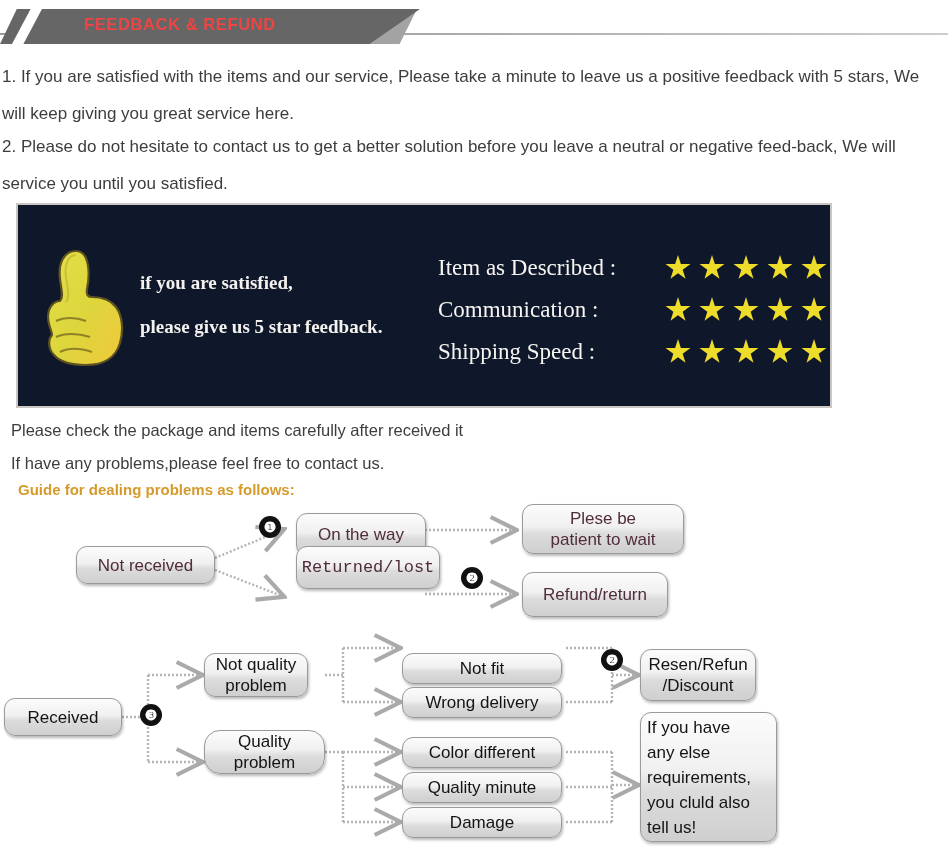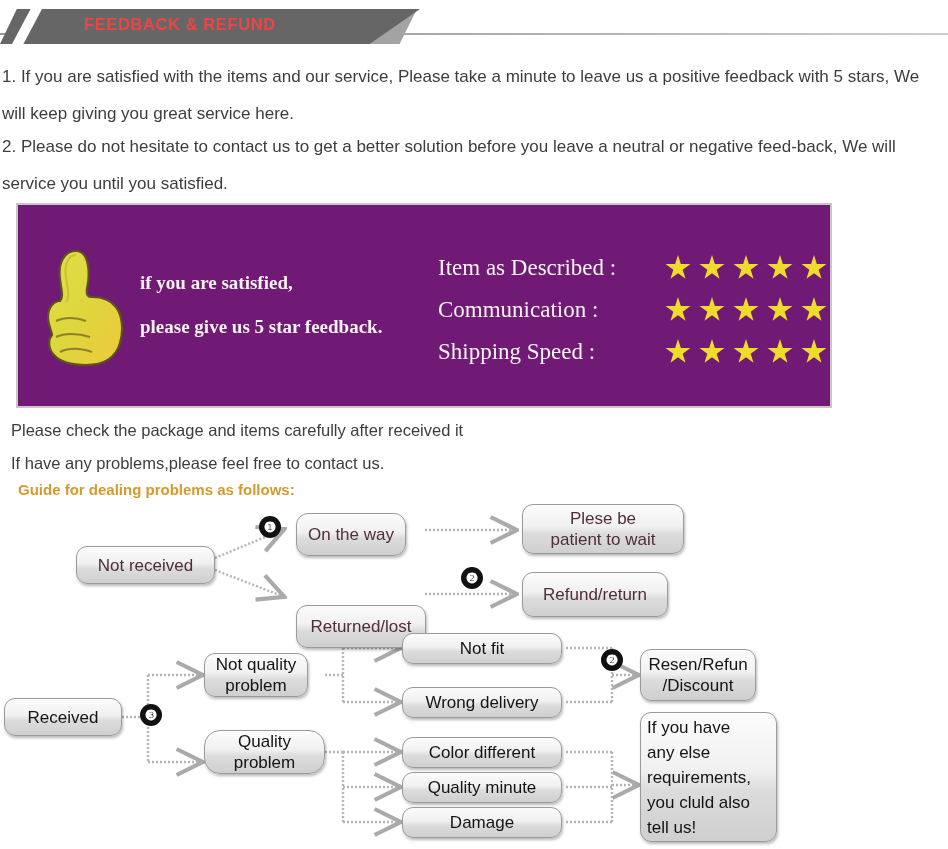--- a/index.html
+++ b/index.html
@@ -100,21 +100,21 @@
     color: #d69a2a;
   }
 
   
   .rating-banner {
     position: absolute;
     left: 16px;
     top: 203px;
     width: 816px;
     height: 205px;
-    background: #701a75;
+    background: #0f172a;
     border: 2px solid #c9c6c3;
     box-sizing: border-box;
   }
   .thumb {
     position: absolute;
     left: 28px;
     top: 40px;
     width: 78px;
     height: 122px;
   }
@@ -324,25 +324,25 @@
     <path d="M612 785 L636 785" marker-end="url(#ohead)"></path>
   </g>
 </svg>
 
 <div class="fc">
 
   <div class="node plum" style="left:76px; top:546px; width:139px; height:38px;">
     <span>Not received</span>
   </div>
 
-  <div class="node plum" style="left:296px; top:513px; width:110px; height:43px;border-radius:12px;">
+  <div class="node plum" style="left:296px; top:513px; width:130px; height:43px;">
     <span>On the way</span>
   </div>
 
-  <div class="node plum" style="left:296px; top:605px; width:130px; height:43px;">
+  <div class="node plum" style="left:296px; top:546px; width:144px; height:43px;font-family:Liberation Mono, monospace;">
     <span>Returned/lost</span>
   </div>
 
   <div class="node plum" style="left:522px; top:504px; width:162px; height:50px; white-space:pre-line;">
     <span>Plese be
 patient to wait</span>
   </div>
 
   <div class="node plum" style="left:522px; top:572px; width:146px; height:45px;">
     <span>Refund/return</span>
@@ -358,21 +358,21 @@
   <div class="node" style="left:204px; top:653px; width:104px; height:44px; white-space:pre-line;">
     <span>Not quality
 problem</span>
   </div>
 
   <div class="node" style="left:204px; top:730px; width:121px; height:44px; white-space:pre-line;border-radius:16px;">
     <span>Quality
 problem</span>
   </div>
 
-  <div class="node" style="left:402px; top:633px; width:160px; height:31px;">
+  <div class="node" style="left:402px; top:653px; width:160px; height:31px;">
     <span>Not fit</span>
   </div>
 
   <div class="node" style="left:402px; top:687px; width:160px; height:31px;">
     <span>Wrong delivery</span>
   </div>
 
   <div class="node" style="left:402px; top:737px; width:160px; height:31px;">
     <span>Color different</span>
   </div>

